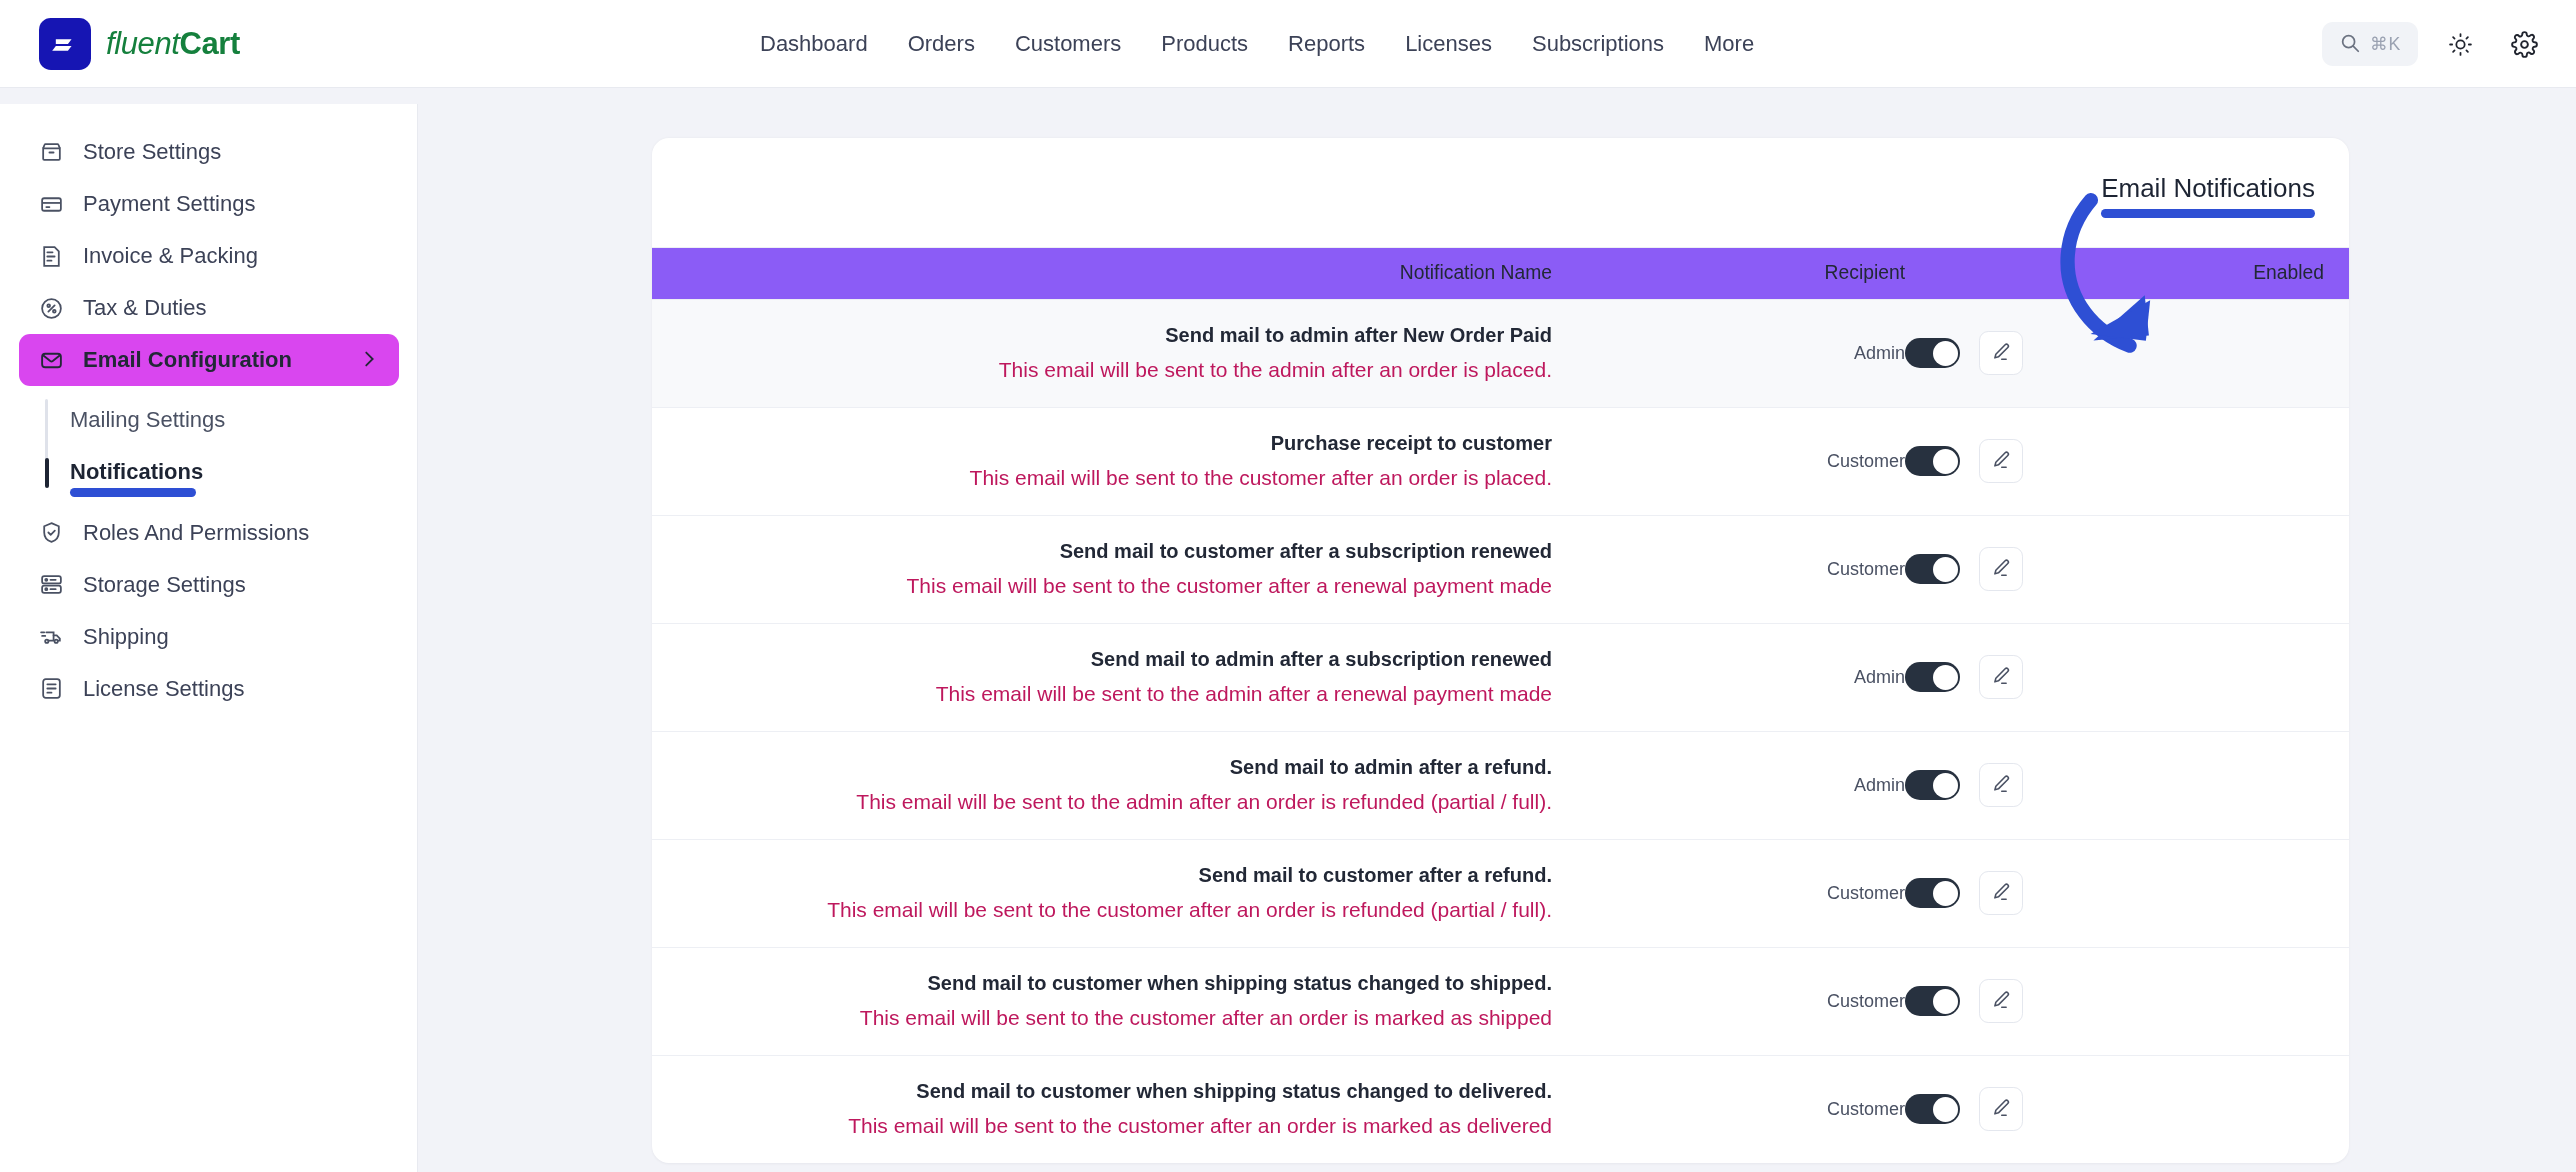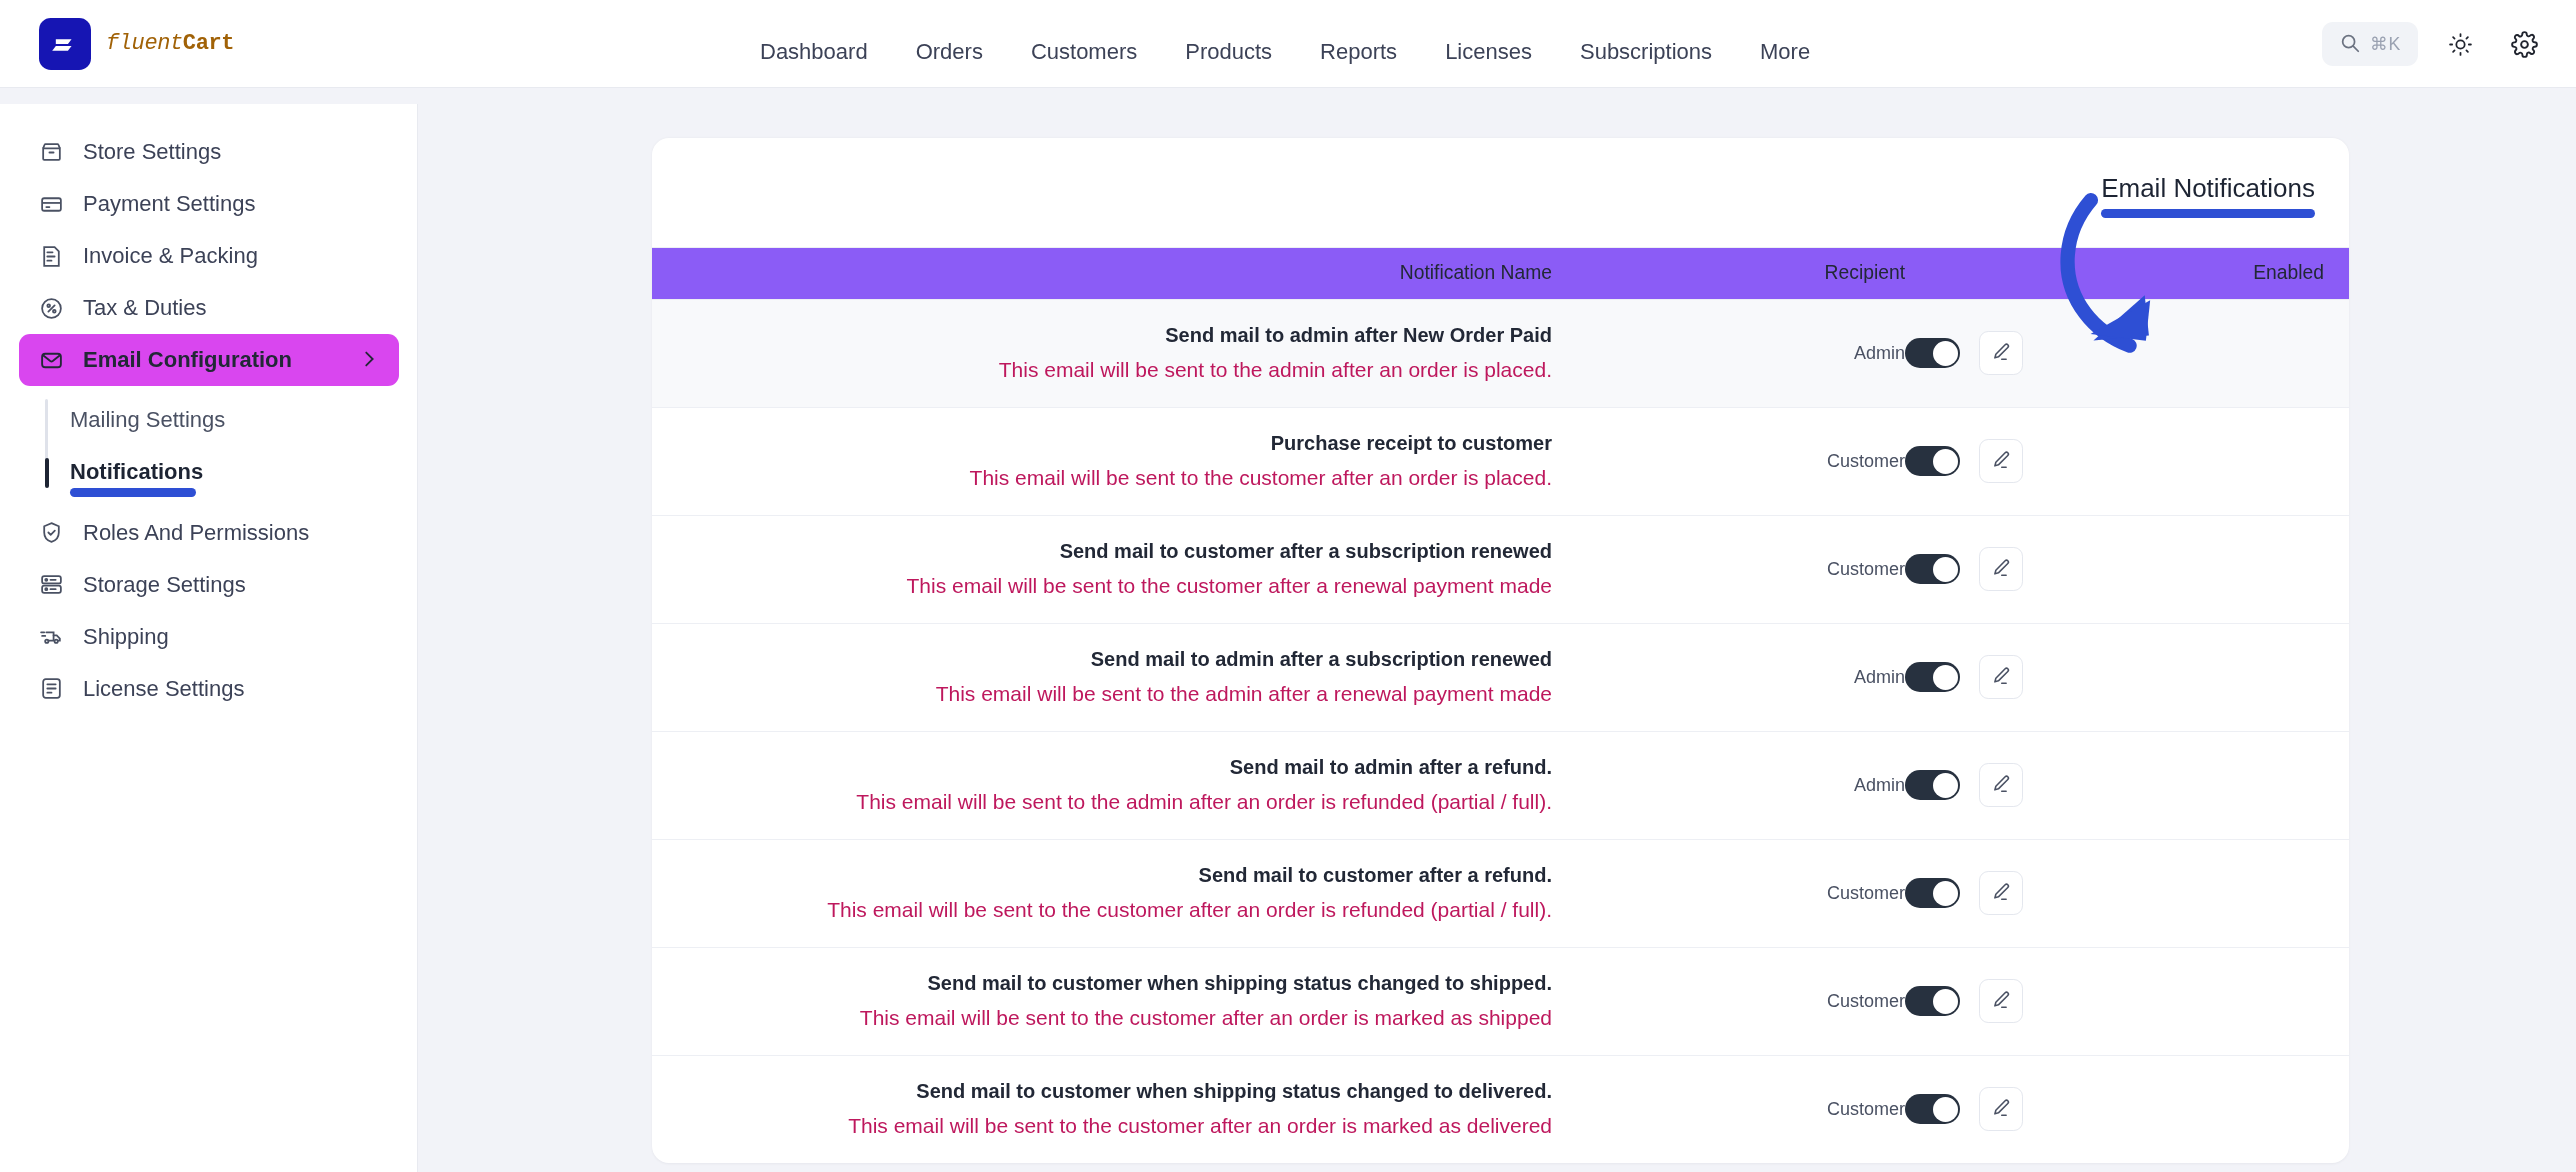--- a/index.html
+++ b/index.html
@@ -15,27 +15,27 @@
     position: absolute; left: 0; top: 0; width: 2576px; height: 88px;
     background: #ffffff;
     border-bottom: 0.8px solid #e8eaf0;
     display: flex; align-items: center;
   }
   .brand { display: flex; align-items: center; gap: 15px; margin-left: 39px; }
   .brand-mark {
     width: 52px; height: 52px; border-radius: 11.8px; background: #1615b3;
     display: flex; align-items: center; justify-content: center;
   }
-  .brand-text { font-size: 22px; color: #a16207; letter-spacing: -0.4px; font-family: Liberation Mono, monospace; }
+  .brand-text { font-size: 31px; color: #15803d; letter-spacing: -0.4px; }
   .brand-text .b-light { font-style: italic; font-weight: 400; }
   .brand-text .b-bold { font-weight: 700; }
 
   .mainnav {
-    position: absolute; left: 740px; top: 8px; height: 88px;
-    display: flex; align-items: center; gap: 8px;
+    position: absolute; left: 740px; top: 0; height: 88px;
+    display: flex; align-items: center; gap: 0px;
   }
   .mainnav a {
     font-size: 22px; color: #3c4257; text-decoration: none;
     padding: 8.4px 20px; white-space: nowrap;
   }
 
   .topright {
     position: absolute; right: 30px; top: 0; height: 88px;
     display: flex; align-items: center; gap: 20px;
   }

